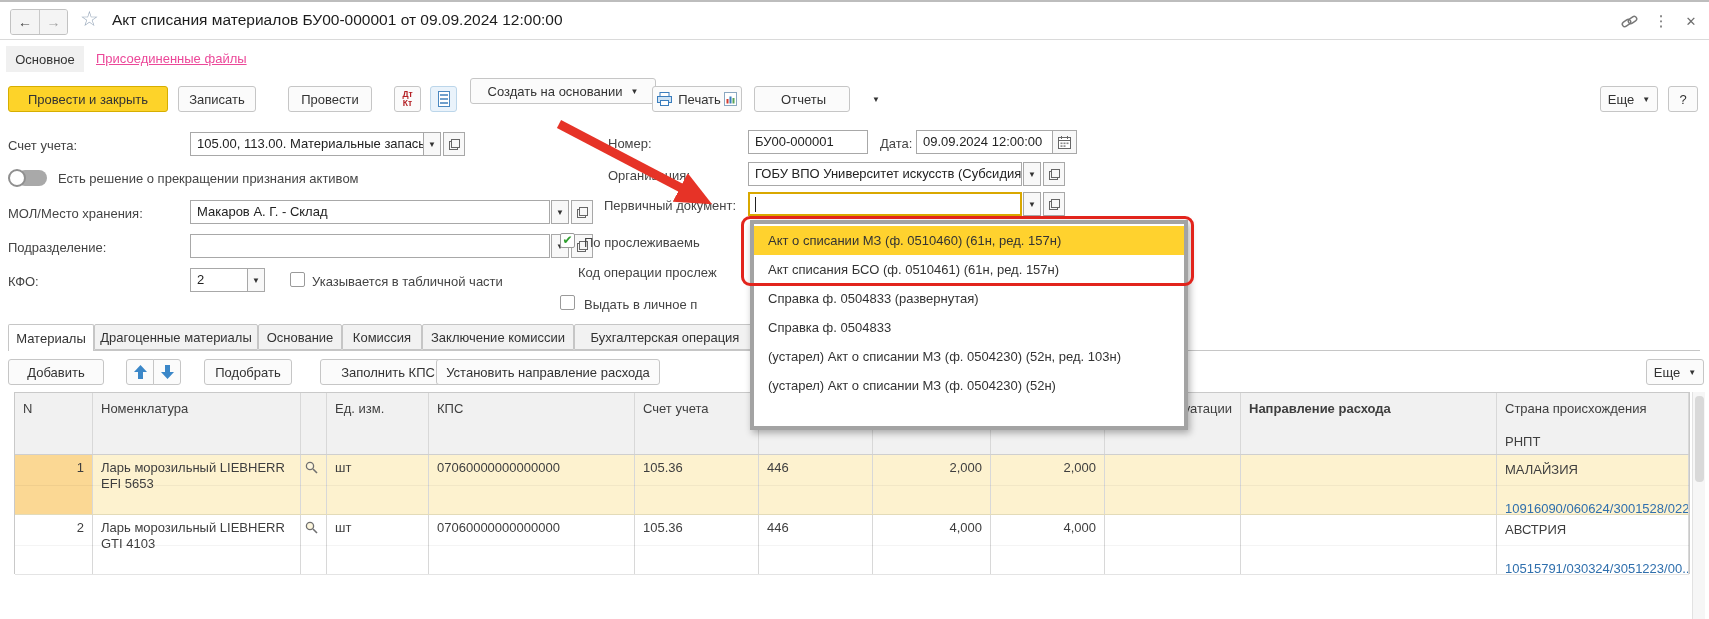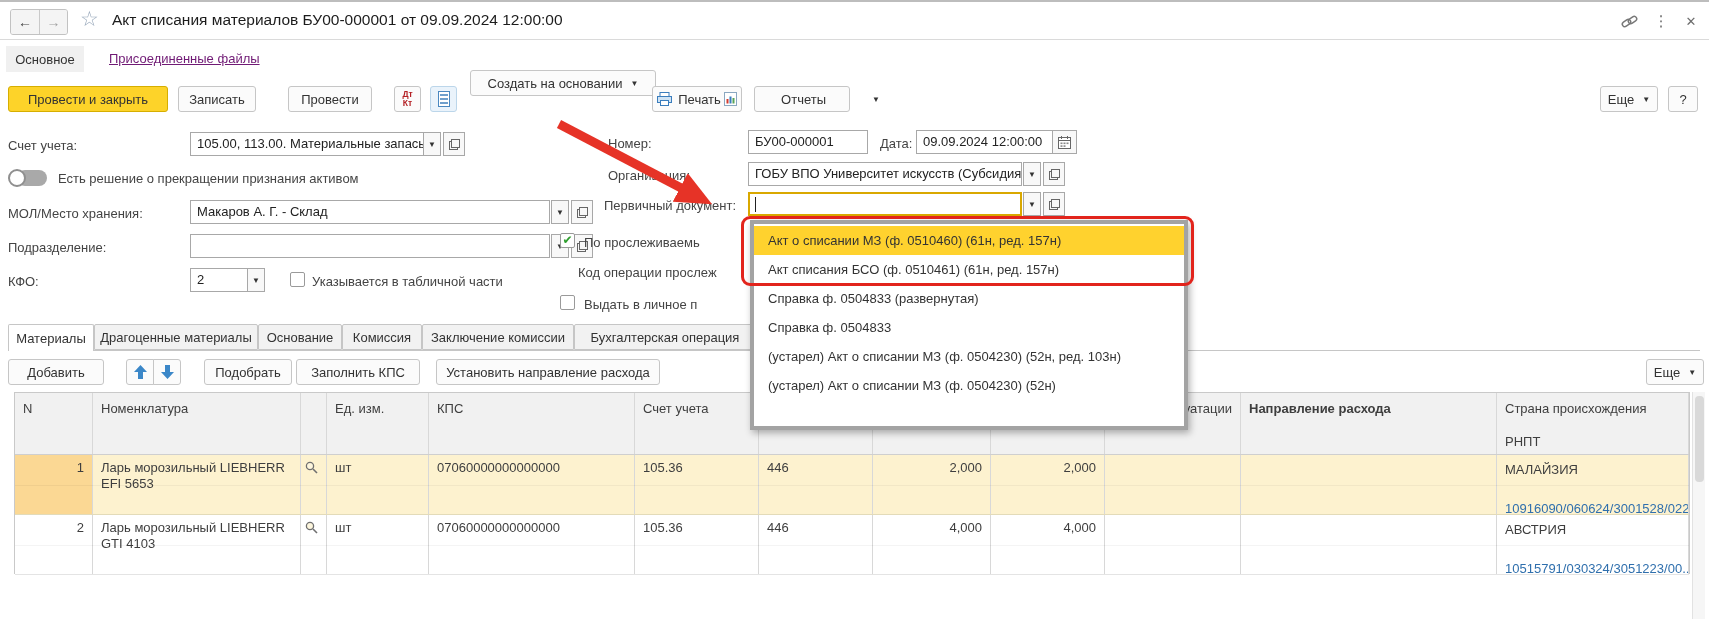--- a/index.html
+++ b/index.html
@@ -16,21 +16,21 @@
   #titlebar { position:absolute; left:0; top:0; width:1709px; height:38px; border-bottom:1px solid #dadada; background:#fff; }
   .navgroup { position:absolute; left:10px; top:7px; display:flex; border:1px solid #c2c2c2; border-radius:3px; overflow:hidden; background:#f4f4f4; }
   .navbtn { width:28px; height:24px; display:flex; align-items:center; justify-content:center; font-size:14px; color:#444; background:#f4f4f4; }
   .navbtn + .navbtn { border-left:1px solid #c9c9c9; color:#a0a0a0; }
   #star { left:80px; top:5px; font-size:21px; color:#9cabbd; }
   #ptitle { left:112px; top:9px; font-size:15.5px; color:#1c1c1c; white-space:nowrap; }
   .winic { position:absolute; top:9px; width:22px; height:20px; display:flex; align-items:center; justify-content:center; color:#6d6d6d; }
 
   
   .navtab-active { position:absolute; left:6px; top:44px; width:78px; height:26px; background:#f0f0f0; display:flex; align-items:center; justify-content:center; color:#333; }
-  .navtab-link { position:absolute; left:109px; top:49px; color:#701a75; text-decoration:underline; cursor:pointer; white-space:nowrap; }
+  .navtab-link { position:absolute; left:96px; top:49px; color:#ec4899; text-decoration:underline; cursor:pointer; white-space:nowrap; }
 
   
   .btn { position:absolute; height:26px; background:#fbfbfb; border:1px solid #c6c6c6; border-radius:3px;
          display:flex; align-items:center; justify-content:center; gap:6px; color:#333; padding:0 10px; white-space:nowrap; }
   .btn .caret { font-size:8px; color:#333; margin-left:2px; }
   .btn-yellow { background:#fdd329; border-color:#d6ae00; }
   .chev { font-size:8px; color:#333; }
 
   
   .field { position:absolute; height:24px; background:#fff; border:1px solid #a8a8a8; padding:0 6px; line-height:22px;
@@ -140,21 +140,21 @@
       <svg width="12" height="16" viewBox="0 0 12 16">
           <rect x="0.5" y="0.5" width="11" height="15" fill="#fff" stroke="#4b88c0"></rect>
           <g stroke="#4b88c0" stroke-width="1.6">
             <line x1="2" y1="4" x2="10" y2="4"></line>
             <line x1="2" y1="8" x2="10" y2="8"></line>
             <line x1="2" y1="12" x2="10" y2="12"></line>
           </g>
         </svg>
     </span>
   </div>
-  <div class="btn" style="left:470px; top:68px; width:186px;">
+  <div class="btn" style="left:470px; top:76px; width:186px;">
     <span>Создать на основании</span>
     <span class="caret">▼</span>
   </div>
   <div class="btn" style="left:652px; top:84px; width:90px;">
     <span style="display:flex;">
       <svg width="15" height="14" viewBox="0 0 15 14">
           <rect x="3" y="0.5" width="9" height="4" fill="#fff" stroke="#3a7dbd"></rect>
           <rect x="0.5" y="4.5" width="14" height="6" fill="#cfe3f4" stroke="#3a7dbd"></rect>
           <rect x="3.5" y="8.5" width="8" height="5" fill="#fff" stroke="#3a7dbd"></rect>
         </svg>
@@ -287,21 +287,21 @@
       </span>
   </div>
   <div class="btn" style="left:153px; top:357px; width:28px; padding:0; border-radius:0 3px 3px 0;">
     <span style="display:flex;">
         <svg width="13" height="14" viewBox="0 0 13 14">
           <path d="M6.5 14 L0 7 H4 V0 H9 V7 H13 Z" fill="#3b87c8"></path>
         </svg>
       </span>
   </div>
   <div class="btn" style="left:204px; top:357px; width:88px;">Подобрать</div>
-  <div class="btn" style="left:296px; top:357px; width:124px;">Заполнить КПС</div>
+  <div class="btn" style="left:320px; top:357px; width:136px;">Заполнить КПС</div>
   <div class="btn" style="left:436px; top:357px; width:224px;">Установить направление расхода</div>
   <div class="btn" style="left:1646px; top:357px; width:58px;">
     <span>Еще</span>
     <span class="caret">▼</span>
   </div>
 
   <div id="tbl">
 
     <div class="trow hr1">
       <div class="tcell co-n" style="text-align:left;">N</div>

